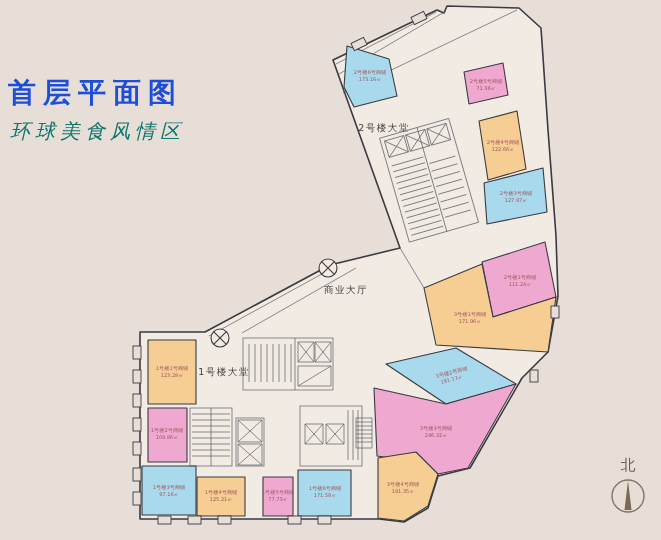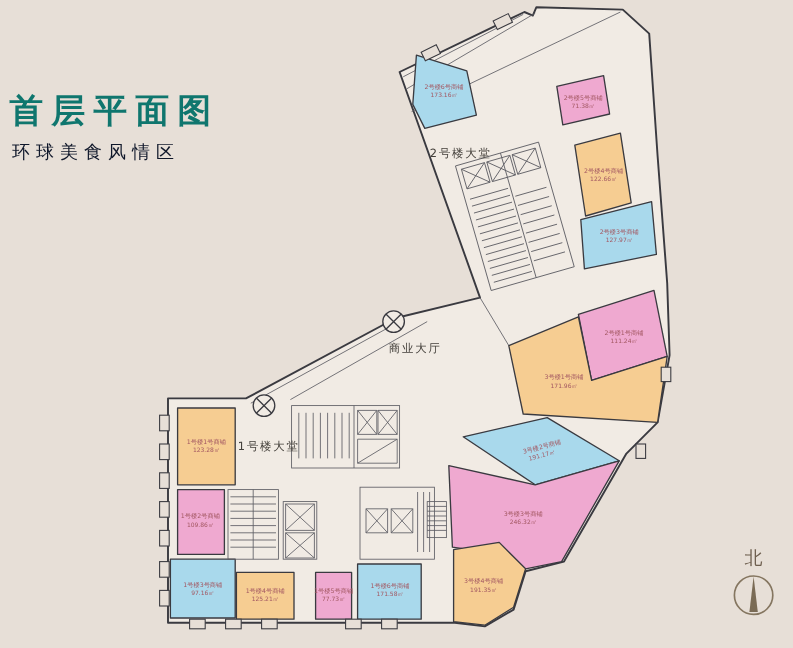--- a/index.html
+++ b/index.html
@@ -6,27 +6,28 @@
   body{
     width:661px;height:540px;
     background:#e7dfd7;
     font-family:"DejaVu Sans",sans-serif;
     position:relative;
     overflow:hidden;
   }
   .title{
     position:absolute;left:8px;top:74px;
     font-size:28px;font-weight:bold;letter-spacing:7px;
-    color:#0f766e;
+    color:#1d4ed8;
     text-align:center;
   }
   .subtitle{
     position:absolute;left:10px;top:118px;
-    font-size:15px;letter-spacing:5px;
-    color:#0f172a;
+    font-size:20px;letter-spacing:5px;
+    color:#0f766e;
+    font-style:italic;
   }
   svg{position:absolute;left:0;top:0;}
   .outer{fill:#f1ebe4;stroke:#3a3a40;stroke-width:1.6;stroke-linejoin:round;}
   .room{stroke:#3a3a40;stroke-width:1.1;stroke-linejoin:round;}
   .thin{fill:none;stroke:#5c5c63;stroke-width:0.7;}
   .bump{fill:#e7dfd7;stroke:#3a3a40;stroke-width:0.9;}
   .rlabel{font-size:5.2px;fill:#a35862;text-anchor:middle;}
   .rarea{font-size:5px;fill:#a35862;text-anchor:middle;}
   .plantext{font-size:9.5px;fill:#45413c;letter-spacing:1.5px;text-anchor:middle;}
   .north-text{font-size:15px;fill:#6f6050;text-anchor:middle;}

